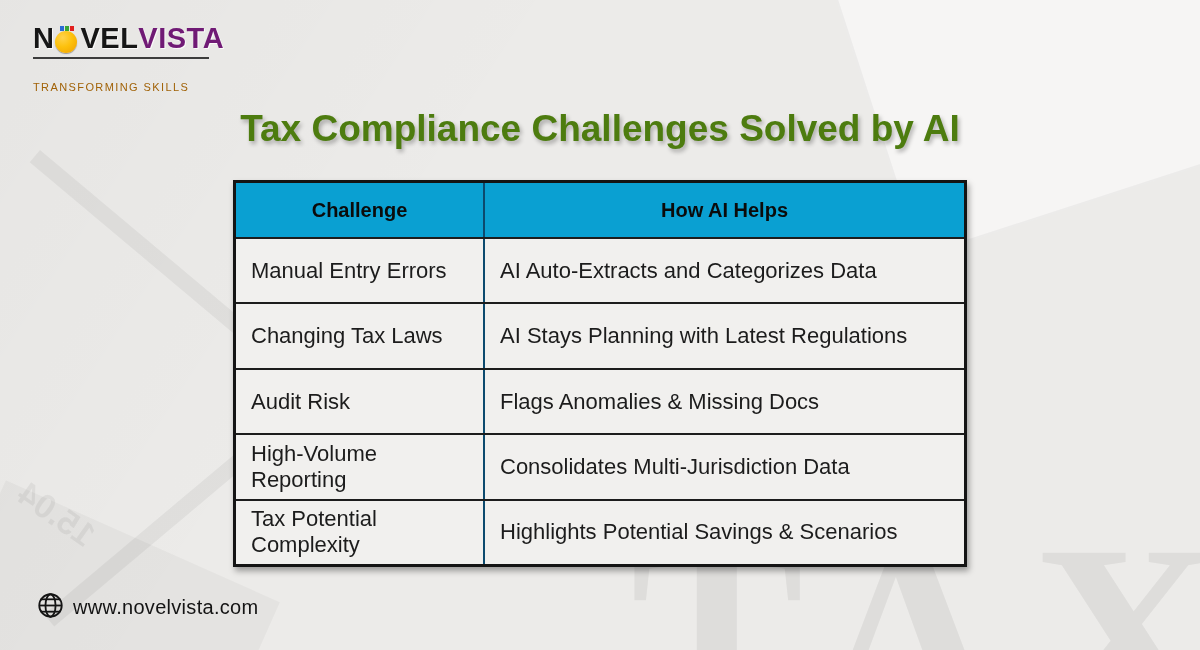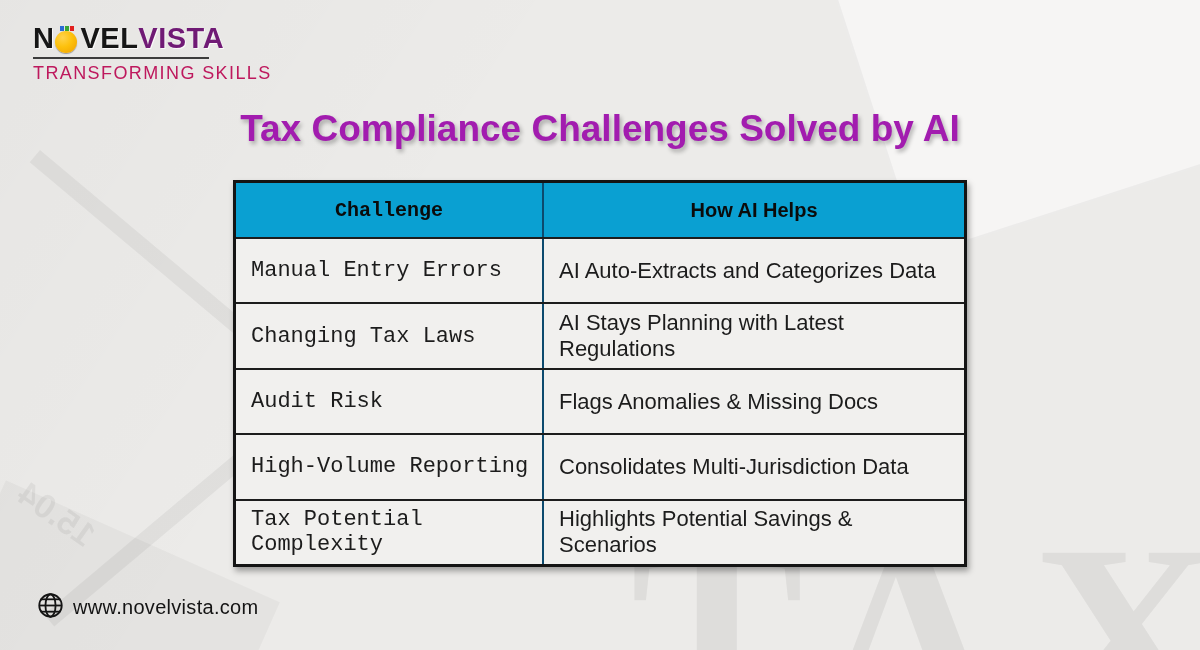--- a/index.html
+++ b/index.html
@@ -74,50 +74,50 @@
     background: radial-gradient(circle at 35% 30%, #ffd34d 0%, #fdc10c 45%, #ef9f00 100%);
     box-shadow: 0 1px 1px rgba(0,0,0,0.35);
   }
   .logo-o-pixels { position: absolute; left: 5px; top: -3px; display: flex; gap: 1px; }
   .logo-o-pixels span { width: 4px; height: 5px; display: inline-block; }
   .px-blue { background: #2b6cd4; }
   .px-green { background: #3aa635; }
   .px-red { background: #e2201e; }
   .logo-rule { width: 176px; height: 2px; background: #3c3c3c; margin-top: 4px; }
   .logo-tagline {
-    margin-top: 4px; font-size: 18px; letter-spacing: 1.4px;
-    color: #be185d; font-weight: normal;
+    margin-top: 22px; font-size: 11px; letter-spacing: 1.4px;
+    color: #a16207; font-weight: normal;
   }
 
   
   .title {
     position: absolute; left: 0; top: 108px; width: 1200px;
     text-align: center;
     font-size: 37px; font-weight: bold; letter-spacing: 0px;
-    color: #a21caf;
+    color: #4d7c0f;
     text-shadow: 2px 3px 4px rgba(0,0,0,0.28);
   }
 
   
   .table {
     position: absolute; left: 233px; top: 180px;
     width: 734px; height: 387px;
     border: 3px solid #141414;
     background: #f1f0ee;
     box-shadow: 2px 4px 6px rgba(0,0,0,0.35);
     display: flex; flex-direction: column;
   }
   .t-row { display: flex; flex: 1; border-top: 2px solid #1c1c1c; }
   .t-row.t-head { border-top: none; flex: 0 0 54px; background: #0aa0d2; }
   .t-cell {
     display: flex; align-items: center;
     padding-left: 15px; padding-right: 10px;
     font-size: 22px; color: #1c1c1c;
   }
-  .t-cell.c1 { width: 306px; flex: none; font-family: Liberation Mono, monospace; }
+  .t-cell.c1 { width: 247px; flex: none; }
   .t-cell.c2 { flex: 1; border-left: 2px solid #0c4a6e; }
   .t-head .t-cell {
     justify-content: center; padding-left: 0; padding-right: 0;
     font-weight: bold; font-size: 20px; color: #0b0b0b;
   }
 
   
   .footer {
     position: absolute; left: 37px; top: 592px;
     display: flex; align-items: flex-end; gap: 9px;

